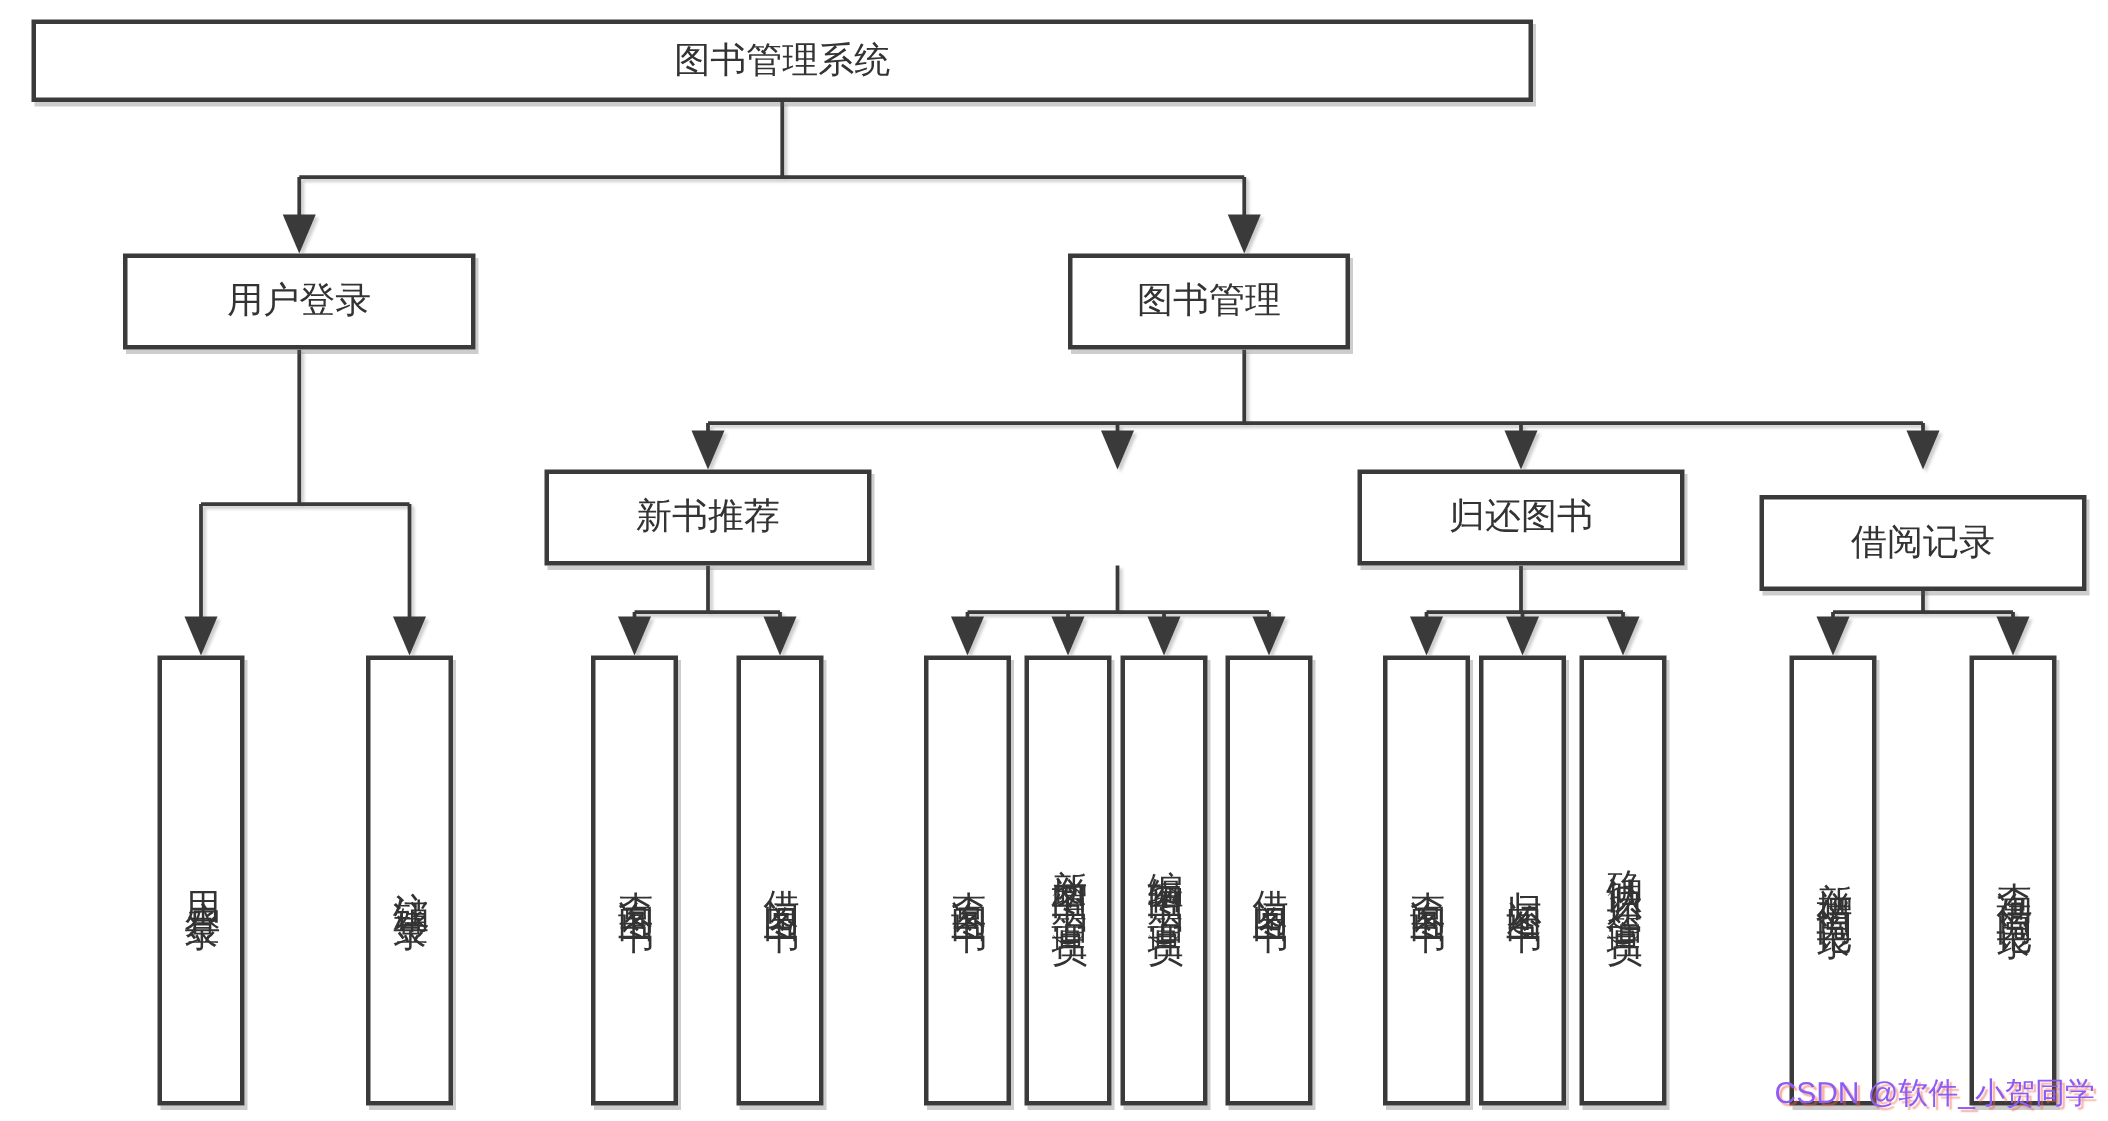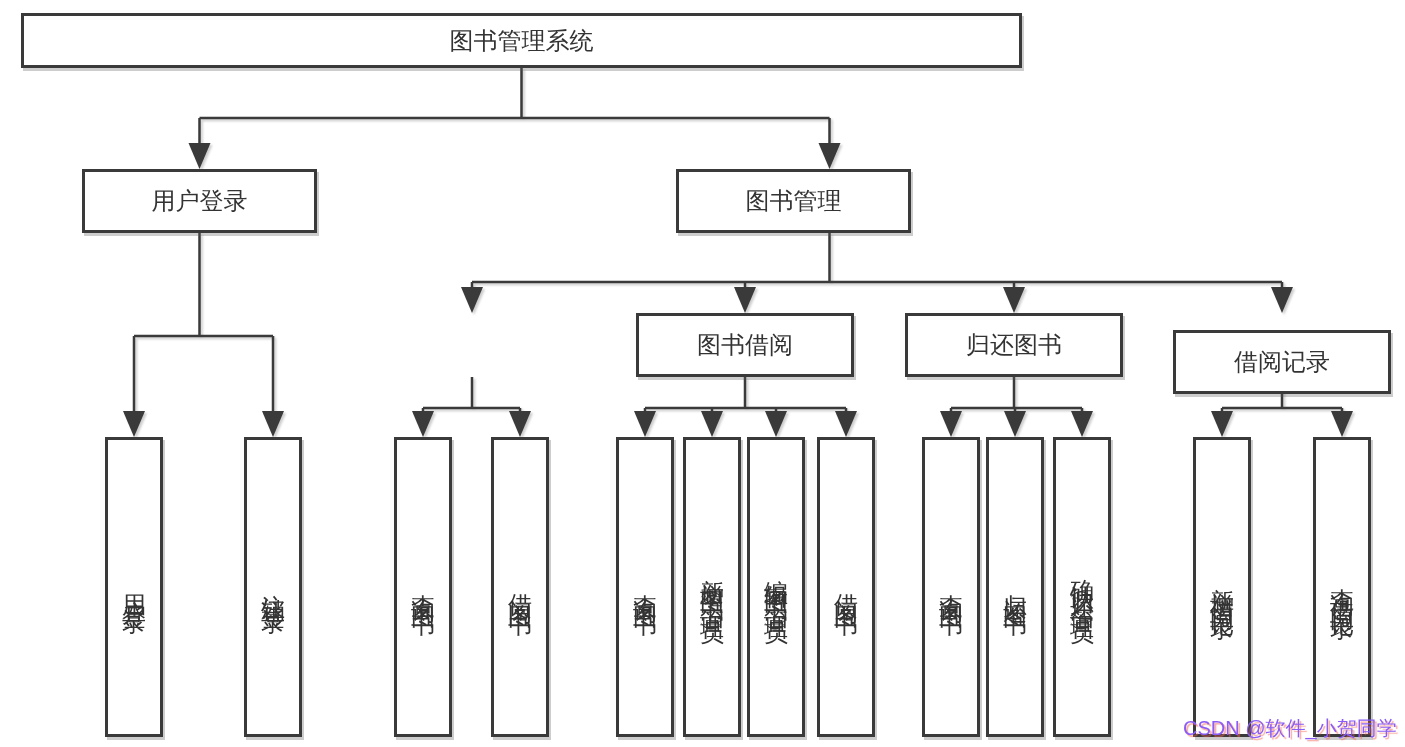--- a/index.html
+++ b/index.html
@@ -73,26 +73,26 @@
       <polygon points="1342,437 1331,411 1353,411" fill="#3a3a3a"></polygon>
     </svg>
 
   <div class="node" style="left:21px;top:13px;width:1001px;height:55px;">
     <span>图书管理系统</span>
   </div>
 
   <div class="node" style="left:82px;top:169px;width:235px;height:64px;">
     <span>用户登录</span>
   </div>
-  <div class="node" style="left:676px;top:169px;width:235px;height:64px;">
+  <div class="node" style="left:712px;top:169px;width:188px;height:64px;">
     <span>图书管理</span>
   </div>
 
-  <div class="node" style="left:636px;top:313px;width:218px;height:64px;">
-    <span>图书借阅</span>
+  <div class="node" style="left:363px;top:313px;width:218px;height:64px;">
+    <span>新书推荐</span>
   </div>
   <div class="node" style="left:905px;top:313px;width:218px;height:64px;">
     <span>归还图书</span>
   </div>
   <div class="node" style="left:1173px;top:313px;width:218px;height:64px;margin-top:17px;">
     <span>借阅记录</span>
   </div>
 
   <div class="node leaf" style="left:105px;top:437px;width:58px;height:300px;">
     <span>用户登录</span>

